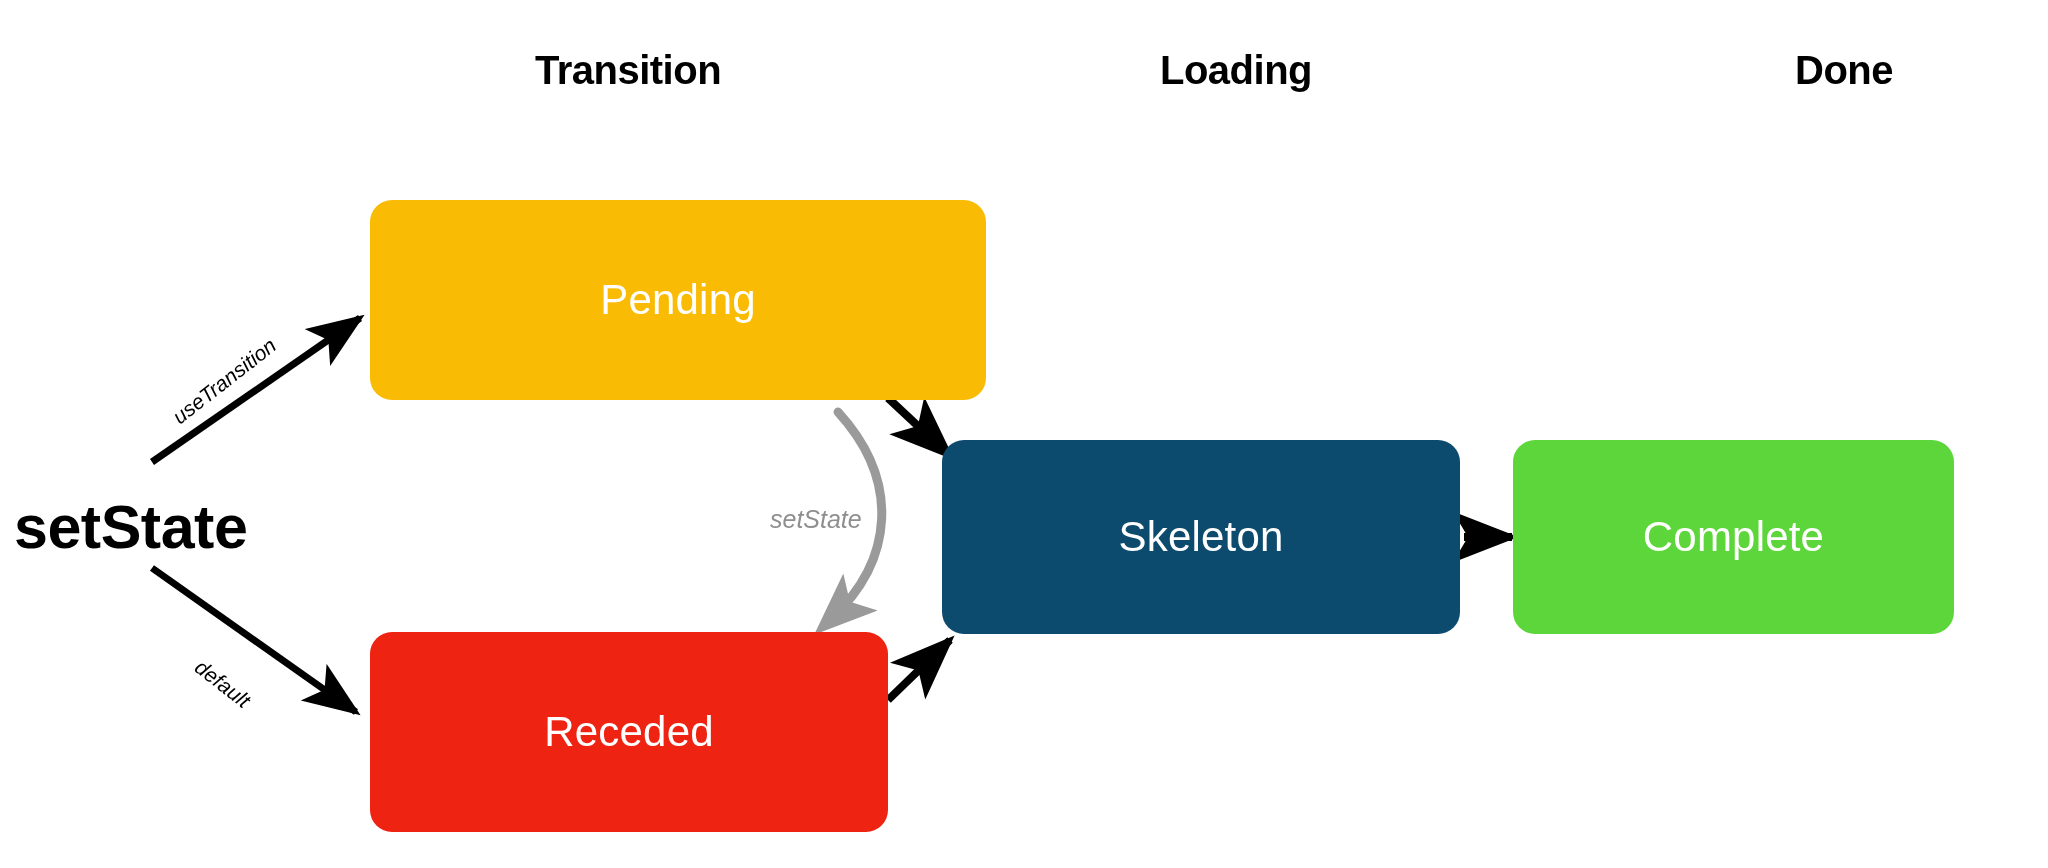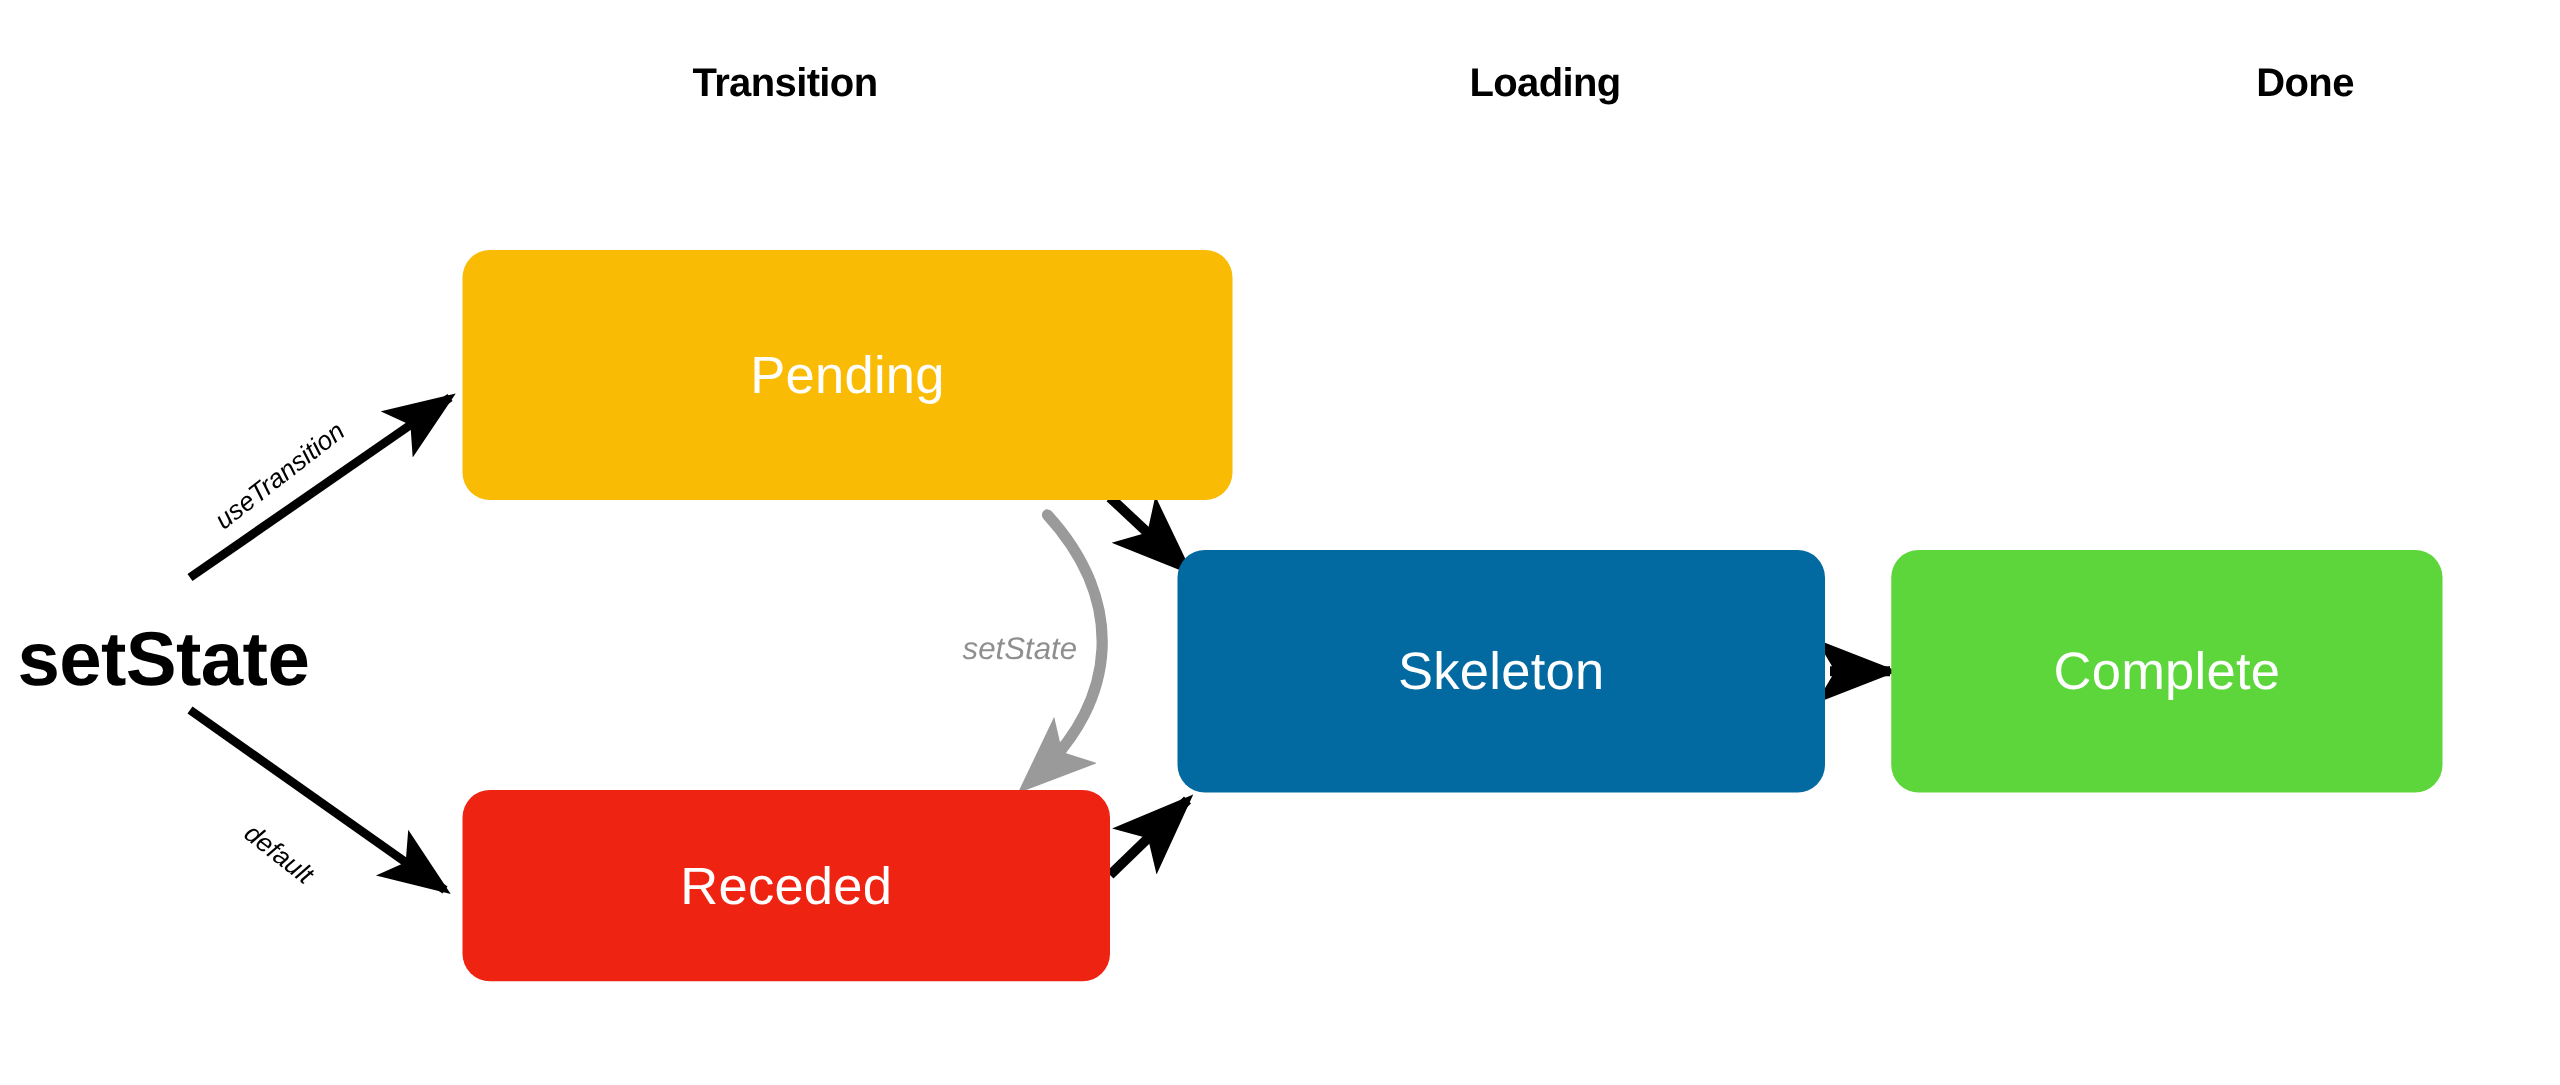--- a/index.html
+++ b/index.html
@@ -17,21 +17,21 @@
     width: 2048px;
     height: 868px;
     background: #ffffff;
     overflow: hidden;
   }
 
   
   .col-header {
     position: absolute;
     font-weight: bold;
-    font-size: 32px;
+    font-size: 40px;
     color: #000000;
     letter-spacing: -0.5px;
     white-space: nowrap;
     transform: translateX(-50%);
     text-align: center;
   }
 
   
   .origin-label {
     position: absolute;
@@ -113,25 +113,25 @@
 
     <line x1="888" y1="700" x2="950" y2="640" stroke="#000000" stroke-width="8" marker-end="url(#arrowhead-black)"></line>
 
     <line x1="1464" y1="537" x2="1512" y2="537" stroke="#000000" stroke-width="8" marker-end="url(#arrowhead-black)"></line>
   </svg>
 
   <div class="state-box" style="left:370px; top:200px; width:616px; height:200px; background:#FABB05;">
     <span class="state-label">Pending</span>
   </div>
 
-  <div class="state-box" style="left:370px; top:632px; width:518px; height:153px; background:#EE2312;">
+  <div class="state-box" style="left:370px; top:632px; width:518px; height:200px; background:#EE2312;">
     <span class="state-label">Receded</span>
   </div>
 
-  <div class="state-box" style="left:942px; top:440px; width:518px; height:194px; background:#0369a1;">
+  <div class="state-box" style="left:942px; top:440px; width:518px; height:194px; background:#0c4a6e;">
     <span class="state-label">Skeleton</span>
   </div>
 
   <div class="state-box" style="left:1513px; top:440px; width:441px; height:194px; background:#5CD63A;">
     <span class="state-label">Complete</span>
   </div>
 
   <div class="edge-label" style="left:168px; top:410px; transform: rotate(-38deg);">useTransition</div>
 
   <div class="edge-label" style="left:205px; top:655px; transform: rotate(38deg);">default</div>

